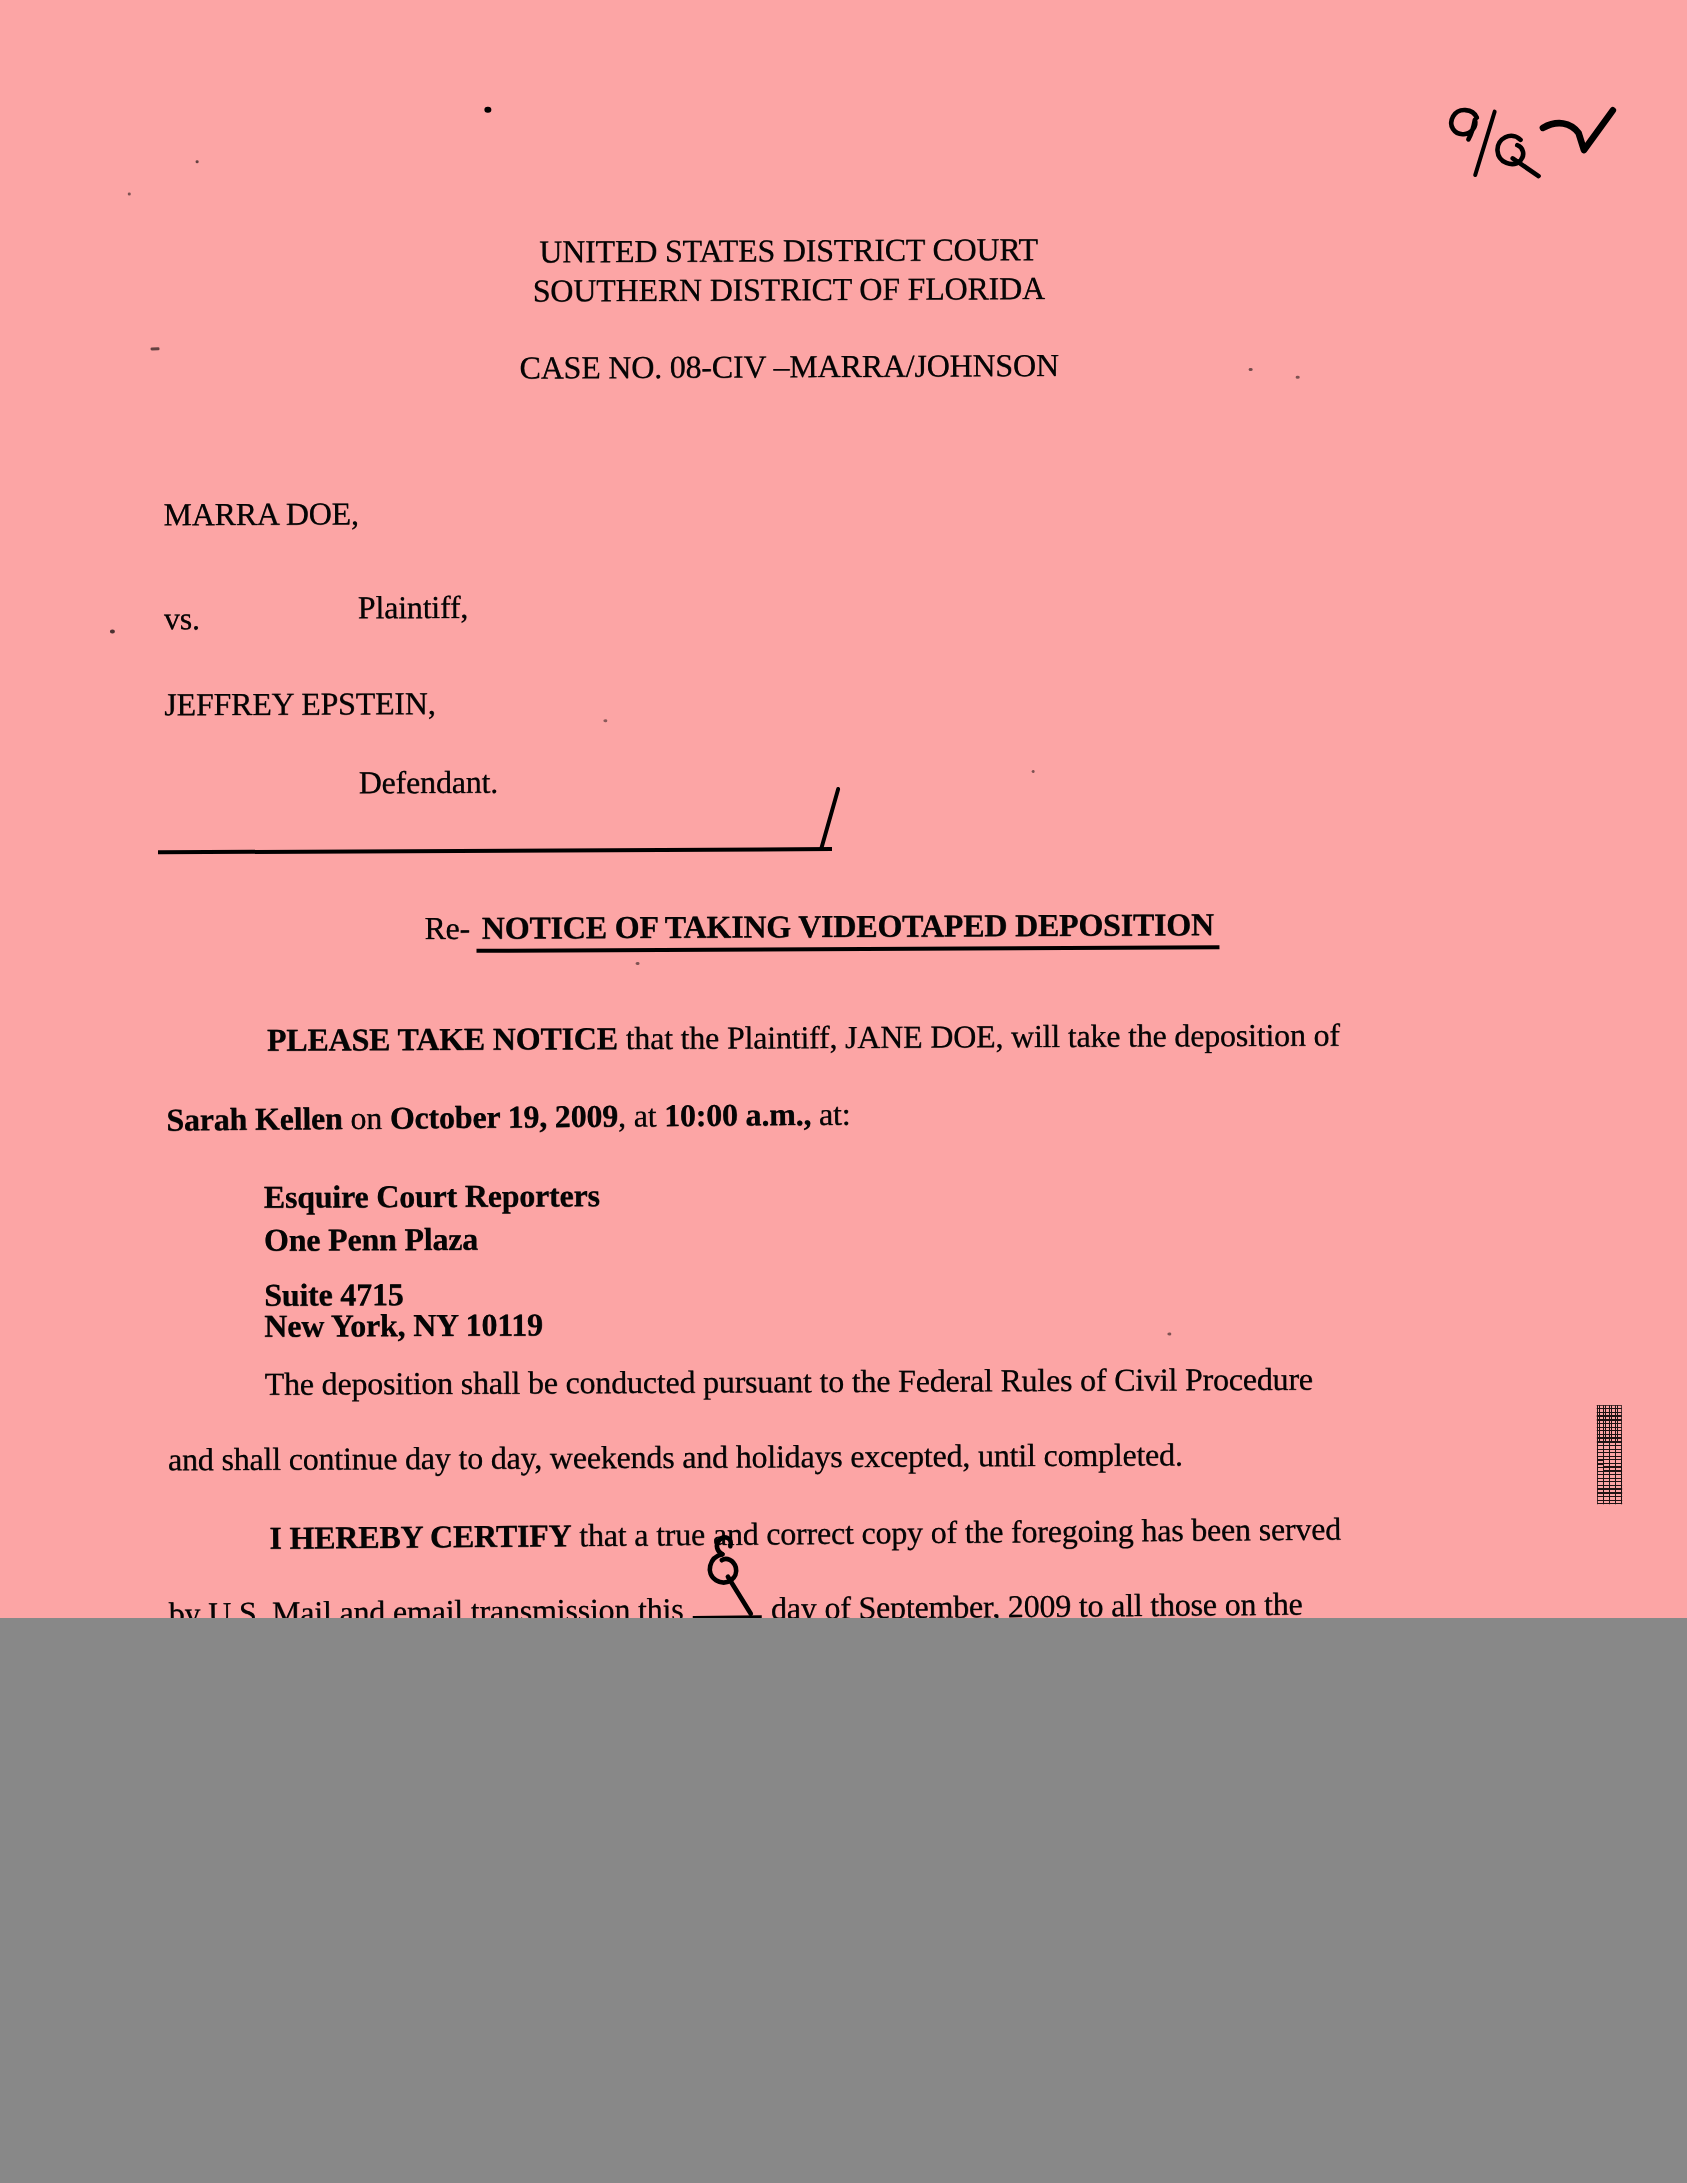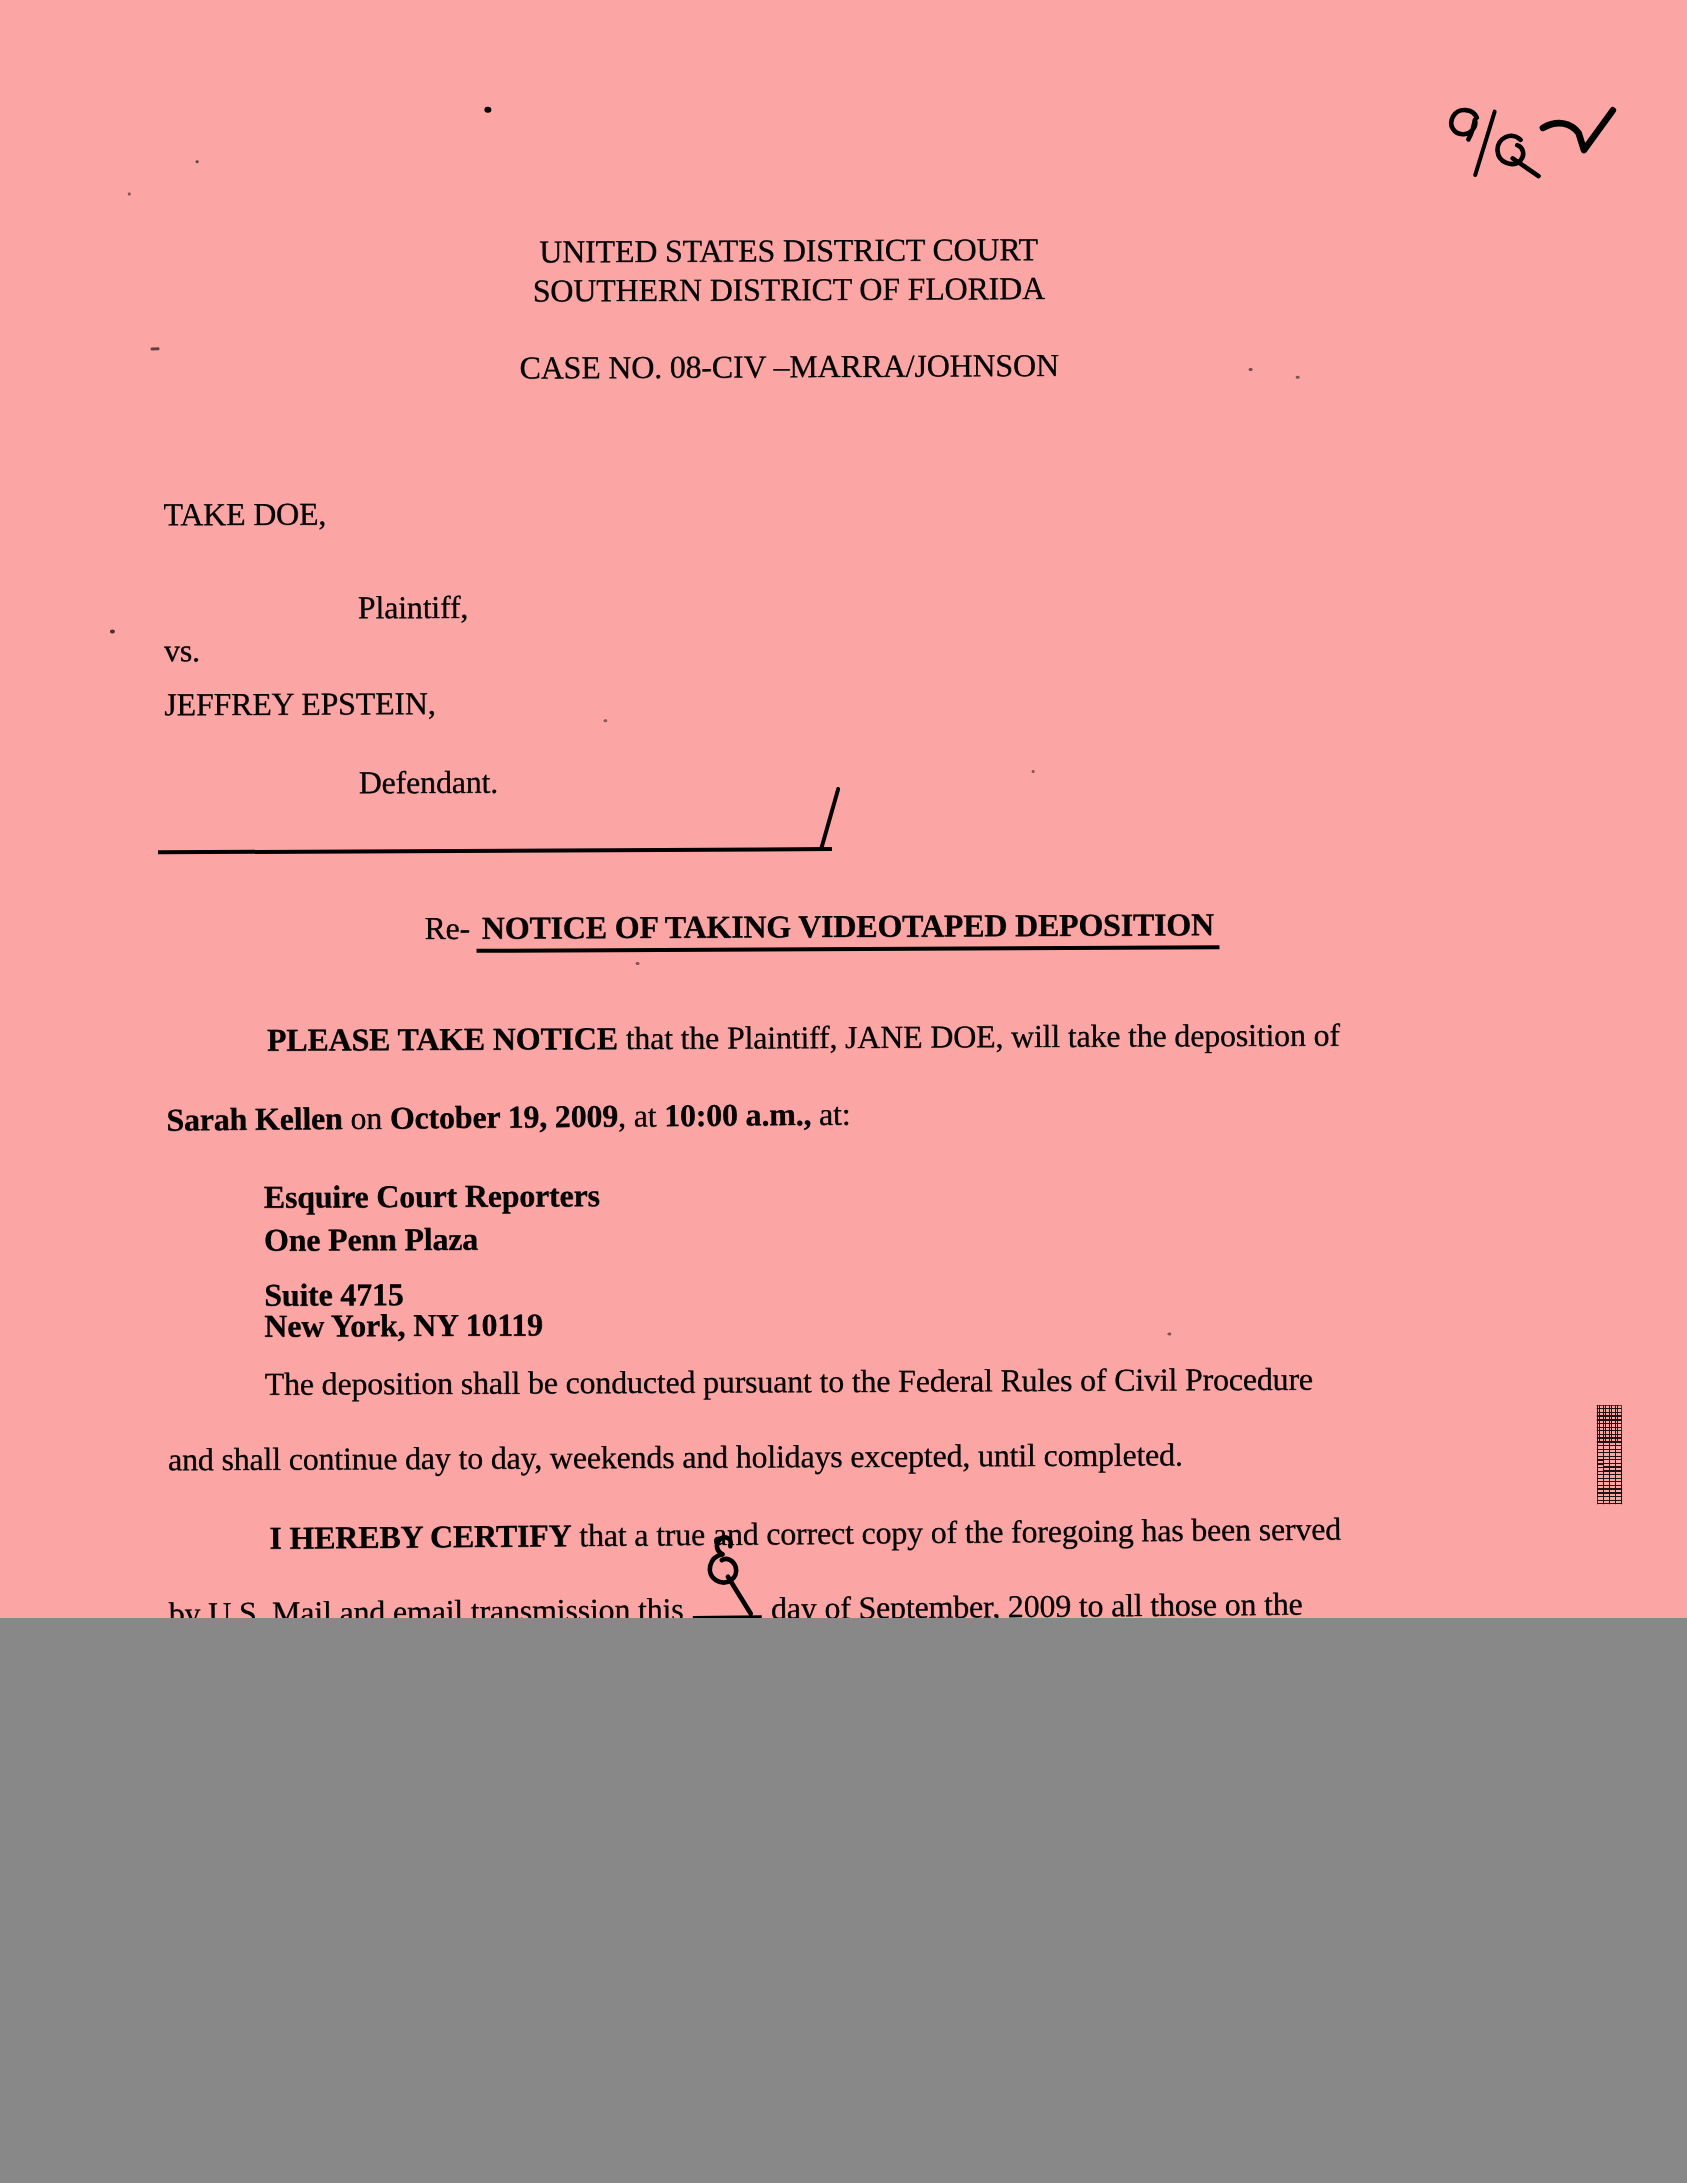--- a/index.html
+++ b/index.html
@@ -79,23 +79,23 @@
       <line x1="123" y1="33" x2="93" y2="129" stroke-width="6"></line>
       <path d="M 162,76 C 148,62 126,74 127,92 C 128,110 150,119 162,107 C 169,99 166,87 157,84" stroke-width="7"></path>
       <path d="M 150,104 L 189,131" stroke-width="7"></path>
       <path d="M 196,58 C 218,46 238,50 250,66 L 258,92 L 302,32" stroke-width="10"></path>
     </svg>
 
     <div class="tline hline" style="top:230px;">UNITED STATES DISTRICT COURT</div>
     <div class="tline hline" style="top:269px;">SOUTHERN DISTRICT OF FLORIDA</div>
     <div class="tline hline" style="top:346px;">CASE NO. 08-CIV –MARRA/JOHNSON</div>
 
-    <div class="tline" style="left:164px;top:491px;">TAKE DOE,</div>
+    <div class="tline" style="left:164px;top:491px;">MARRA DOE,</div>
     <div class="tline" style="left:358px;top:569px;margin-top:16px;">Plaintiff,</div>
-    <div class="tline" style="left:164px;top:627px;">vs.</div>
+    <div class="tline" style="left:164px;top:595px;">vs.</div>
     <div class="tline" style="left:164px;top:681px;">JEFFREY EPSTEIN,</div>
     <div class="tline" style="left:358px;top:760px;">Defendant.</div>
 
     <div class="rule" style="left:157px;top:847px;width:674px;"></div>
     <svg class="mark" style="left:815px;top:785px;" width="26.5" height="66" viewBox="0 0 40 100" aria-label="/">
       <line x1="8" y1="96" x2="34" y2="6" stroke-width="6"></line>
     </svg>
 
     <div class="tline" style="left:423px;top:906px;">
       <span>Re-</span>

